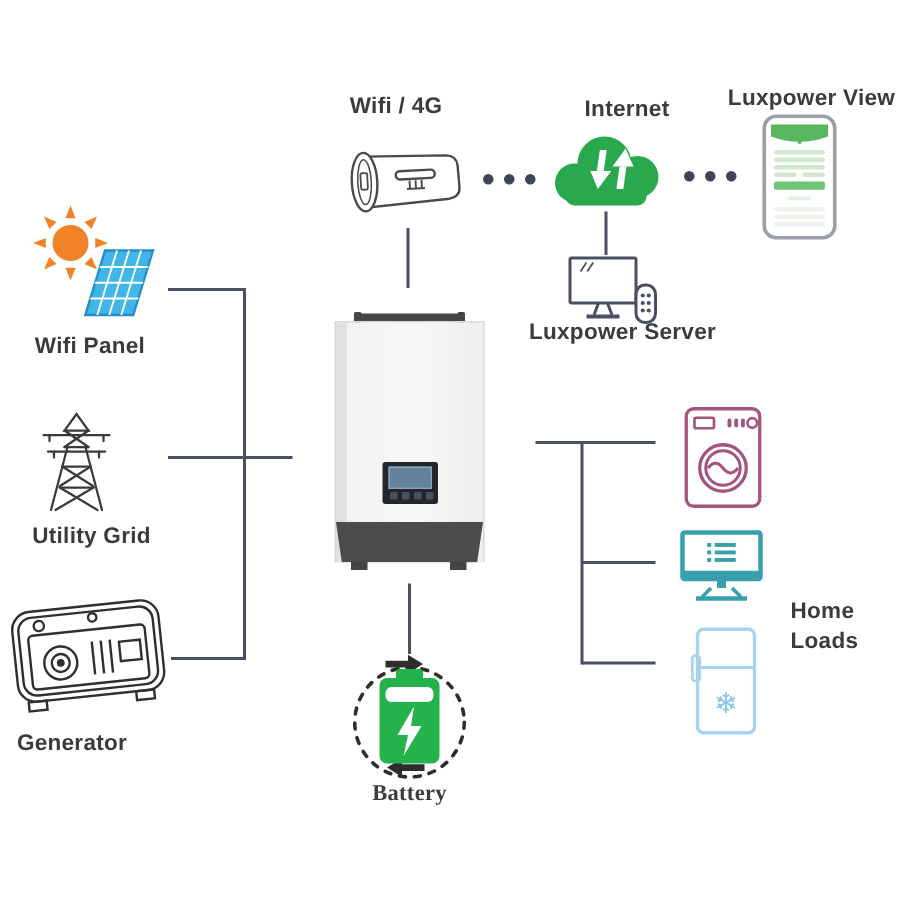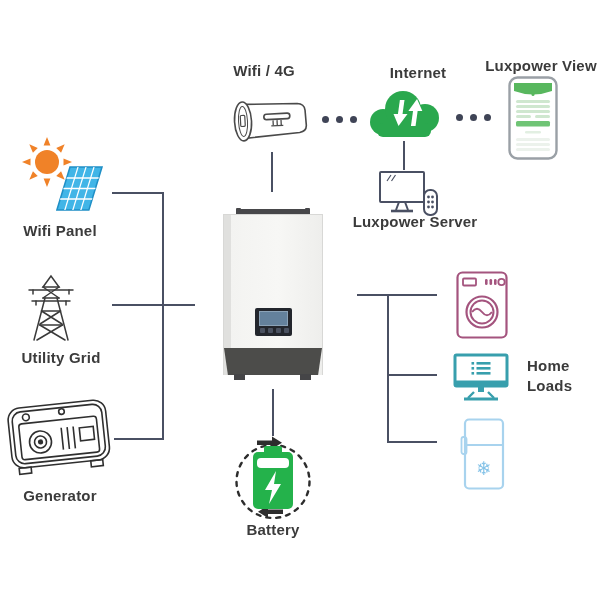--- a/index.html
+++ b/index.html
@@ -1,21 +1,21 @@
 <!DOCTYPE html>
 <html><head>
 <meta charset="utf-8">
 <style>
   html,body{margin:0;padding:0;background:#fff;}
   .canvas{position:relative;width:600px;height:600px;background:#ffffff;overflow:hidden;
           font-family:"Liberation Sans",sans-serif;}
   .abs{position:absolute;}
   .label{position:absolute;color:#3b3b3b;font-size:15px;font-weight:600;letter-spacing:.2px;
          white-space:nowrap;transform:translateX(-50%);}
-  .label.block{transform:none;white-space:normal;width:58px;line-height:20px;}
+  .label.block{transform:none;white-space:normal;width:58px;line-height:20px;margin-top:42px;}
   .line{position:absolute;background:#4a5063;}
   .dot-row{position:absolute;display:flex;gap:7px;}
   .dot{width:7px;height:7px;border-radius:50%;background:#3f4456;}
   
   .inverter{position:absolute;left:223px;top:208px;width:100px;height:172px;}
   .inv-bracket{position:absolute;left:17px;top:1px;width:66px;height:5px;background:#47474a;border-radius:1px;}
   .inv-cap{position:absolute;top:0;width:5px;height:7px;background:#47474a;border-radius:1px;}
   .inv-cap.l{left:13px;} .inv-cap.r{left:82px;}
   .inv-body{position:absolute;left:0;top:6px;width:98px;height:160px;
             background:linear-gradient(90deg,#e0e0de 0px,#e0e0de 7px,#f3f3f1 7px,#f7f7f5 55%,#eeeeec 100%);
@@ -33,22 +33,22 @@
 <body>
 
 <div class="canvas">
 
   <div class="label" style="left:264px;top:62px;">Wifi / 4G</div>
   <div class="label" style="left:404px;top:64px;padding-left:28px;">Internet</div>
   <div class="label" style="left:541px;top:57px;">Luxpower View</div>
   <div class="label" style="left:415px;top:213px;">Luxpower Server</div>
   <div class="label" style="left:60px;top:222px;">Wifi Panel</div>
   <div class="label" style="left:61px;top:349px;">Utility Grid</div>
-  <div class="label" style="left:60px;top:487px;">Generator</div>
-  <div class="label" style="left:273px;top:521px;">Battery</div>
+  <div class="label" style="left:48px;top:487px;">Generator</div>
+  <div class="label" style="left:273px;top:521px;font-family:Liberation Serif, serif;">Battery</div>
   <div class="label block" style="left:527px;top:356px;">Home Loads</div>
 
   <div class="line" style="left:112px;top:192px;width:51px;height:2px;"></div>
   <div class="line" style="left:162px;top:192px;width:2px;height:248px;"></div>
   <div class="line" style="left:112px;top:304px;width:83px;height:2px;"></div>
   <div class="line" style="left:114px;top:438px;width:50px;height:2px;"></div>
 
   <div class="line" style="left:357px;top:294px;width:80px;height:2px;"></div>
   <div class="line" style="left:387px;top:294px;width:2px;height:149px;"></div>
   <div class="line" style="left:388px;top:374px;width:49px;height:2px;"></div>

